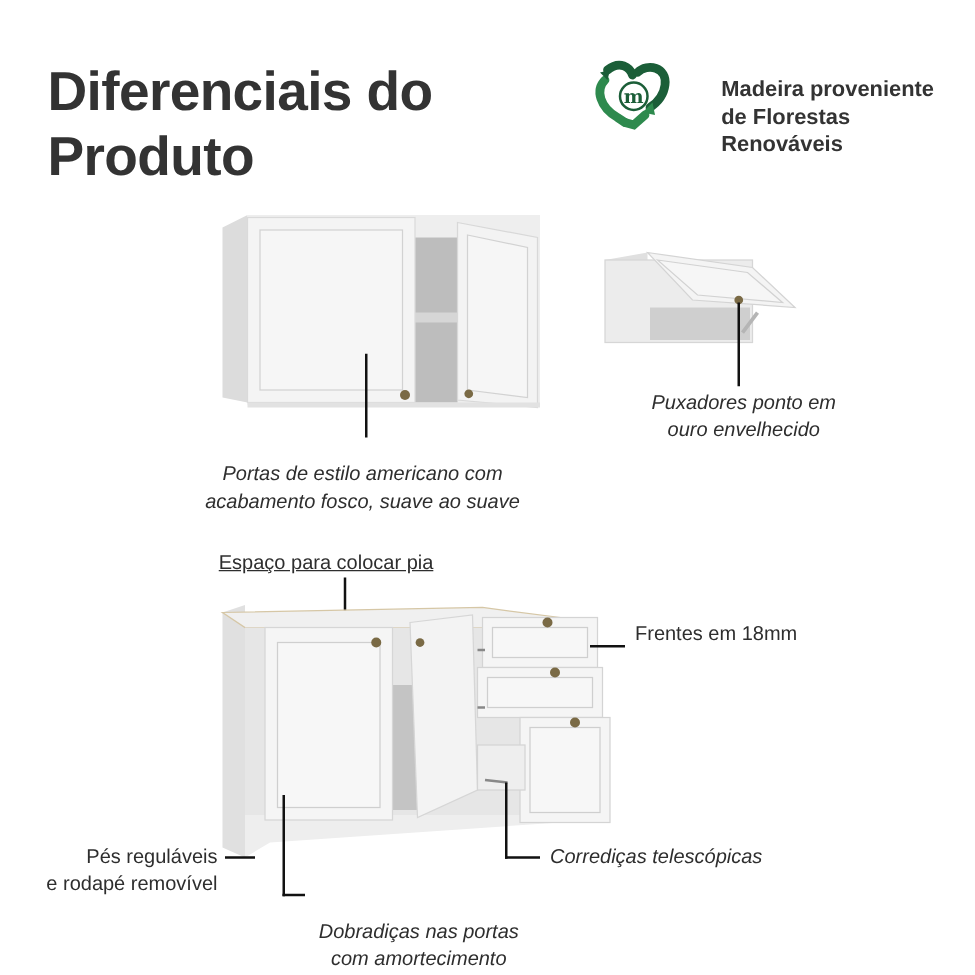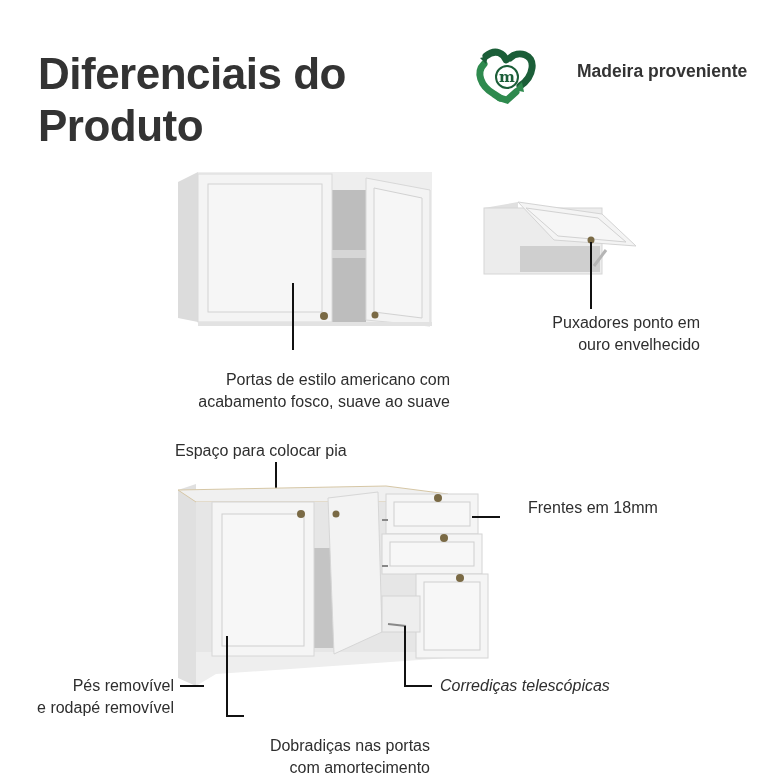--- a/index.html
+++ b/index.html
@@ -2,21 +2,21 @@
 <html><head>
 <meta charset="utf-8">
 <style>
   html, body { margin: 0; padding: 0; background: #ffffff; }
   body { width: 780px; height: 780px; position: relative; overflow: hidden;
          font-family: "Liberation Sans", "DejaVu Sans", sans-serif; color: #333333; }
   .abs { position: absolute; }
   .title { left: 38px; top: 34px; font-size: 44px; font-weight: bold; line-height: 52px; color: #333333; letter-spacing: -0.5px; margin-top: 14px; }
   .badge-text { left: 544px; top: 60px; font-size: 17.5px; line-height: 22px; color: #333333; font-weight: bold; margin-left: 33px; }
   .label { font-size: 16px; line-height: 22px; color: #2e2e2e; }
-  .center { text-align: right; }
+  .center { text-align: center; font-style: italic; }
   .right { text-align: right; }
   .line { background: #111111; position: absolute; }
   svg { position: absolute; overflow: visible; }
 </style>
 </head>
 <body>
 
 <div class="abs title">
   <div>Diferenciais do</div>
   <div>Produto</div>
@@ -27,20 +27,21 @@
   <path d="M6 8 L14 6 L12 14 Z" fill="#1b5e38"></path>
   <path d="M12 6 C22 -2,30 4,32 10" fill="none" stroke="#1b5e38" stroke-width="7" stroke-linecap="round"></path>
   <path d="M36 8 C44 0,60 4,58 18 C57 26,52 32,46 36" fill="none" stroke="#1b5e38" stroke-width="7" stroke-linecap="round"></path>
   <path d="M40 40 L48 32 L50 42 Z" fill="#2e8a4e"></path>
   <path d="M42 42 L33 50 L26 48" fill="none" stroke="#2e8a4e" stroke-width="7" stroke-linecap="round"></path>
   <circle cx="33" cy="27" r="11" fill="#ffffff" stroke="#1b5e38" stroke-width="2"></circle>
   <text x="33" y="32" font-size="15" font-weight="bold" text-anchor="middle" fill="#1b5e38" font-family="DejaVu Serif, serif">m</text>
 </svg>
 <div class="abs badge-text">
   <div>Madeira proveniente</div>
+  <div>de Florestas Renováveis</div>
 </div>
 
 <svg style="left:176px;top:170px;" width="260" height="160" viewBox="0 0 260 160">
   <polygon points="2,12 22,2 22,152 2,148" fill="#dcdcdc"></polygon>
   <rect x="22" y="2" width="234" height="152" fill="#eeeeee"></rect>
   <rect x="150" y="20" width="40" height="132" fill="#bdbdbd"></rect>
   <rect x="150" y="80" width="40" height="8" fill="#d6d6d6"></rect>
   <rect x="22" y="4" width="134" height="148" fill="#f4f4f4" stroke="#dadada"></rect>
   <rect x="32" y="14" width="114" height="128" fill="#f6f6f6" stroke="#d2d2d2"></rect>
   <polygon points="190,8 254,20 254,156 190,150" fill="#f3f3f3" stroke="#d8d8d8"></polygon>
@@ -63,21 +64,21 @@
   <polygon points="44,8 116,18 144,42 76,36" fill="#f6f6f6" stroke="#d2d2d2"></polygon>
   <line x1="112" y1="66" x2="124" y2="50" stroke="#b5b5b5" stroke-width="3"></line>
   <circle cx="109" cy="40" r="3.5" fill="#7a6a45"></circle>
 </svg>
 <div class="line" style="left:590px;top:242px;width:2px;height:67px;"></div>
 <div class="abs label center" style="left:490px;top:312px;width:210px;">
   <div>Puxadores ponto em</div>
   <div>ouro envelhecido</div>
 </div>
 
-<div class="abs label" style="left:175px;top:440px;">Espaço para colocar pia</div>
+<div class="abs label" style="left:175px;top:440px;text-decoration:underline;">Espaço para colocar pia</div>
 <div class="line" style="left:275px;top:462px;width:2px;height:34px;"></div>
 
 <svg style="left:176px;top:478px;" width="320" height="210" viewBox="0 0 320 210">
   <polygon points="2,12 20,6 20,208 2,200" fill="#e0e0e0"></polygon>
   <polygon points="2,12 210,8 272,16 272,24 20,24" fill="#f0f0f0" stroke="#d6c7a6"></polygon>
   <rect x="20" y="24" width="252" height="150" fill="#e6e6e6"></rect>
   <rect x="130" y="70" width="40" height="100" fill="#c4c4c4"></rect>
   <polygon points="20,174 272,174 272,180 40,196 20,208" fill="#eeeeee"></polygon>
   <rect x="36" y="24" width="102" height="154" fill="#f5f5f5" stroke="#d6d6d6"></rect>
   <rect x="46" y="36" width="82" height="132" fill="#f7f7f7" stroke="#cfcfcf"></rect>
@@ -93,27 +94,27 @@
   <rect x="240" y="96" width="72" height="84" fill="#f5f5f5" stroke="#d4d4d4"></rect>
   <rect x="248" y="104" width="56" height="68" fill="#f7f7f7" stroke="#cfcfcf"></rect>
   <circle cx="284" cy="100" r="4" fill="#7a6a45"></circle>
   <rect x="206" y="118" width="38" height="36" fill="#eeeeee" stroke="#d4d4d4"></rect>
   <line x1="206" y1="42" x2="212" y2="42" stroke="#888" stroke-width="2"></line>
   <line x1="206" y1="88" x2="212" y2="88" stroke="#888" stroke-width="2"></line>
   <line x1="212" y1="146" x2="230" y2="148" stroke="#888" stroke-width="2"></line>
 </svg>
 
 <div class="line" style="left:472px;top:516px;width:28px;height:2px;"></div>
-<div class="abs label" style="left:490px;top:497px;margin-left:20px;">
+<div class="abs label" style="left:490px;top:497px;">
   <div style="padding-left:18px;">Frentes em 18mm</div>
 </div>
 
 <div class="line" style="left:180px;top:685px;width:24px;height:2px;"></div>
 <div class="abs label right" style="left:20px;top:675px;width:154px;">
-  <div>Pés removível</div>
+  <div>Pés reguláveis</div>
   <div>e rodapé removível</div>
 </div>
 
 <div class="line" style="left:226px;top:636px;width:2px;height:81px;"></div>
 <div class="line" style="left:226px;top:715px;width:18px;height:2px;"></div>
 <div class="abs label center" style="left:240px;top:695px;width:190px;margin-top:40px;">
   <div>Dobradiças nas portas</div>
   <div>com amortecimento</div>
 </div>
 

